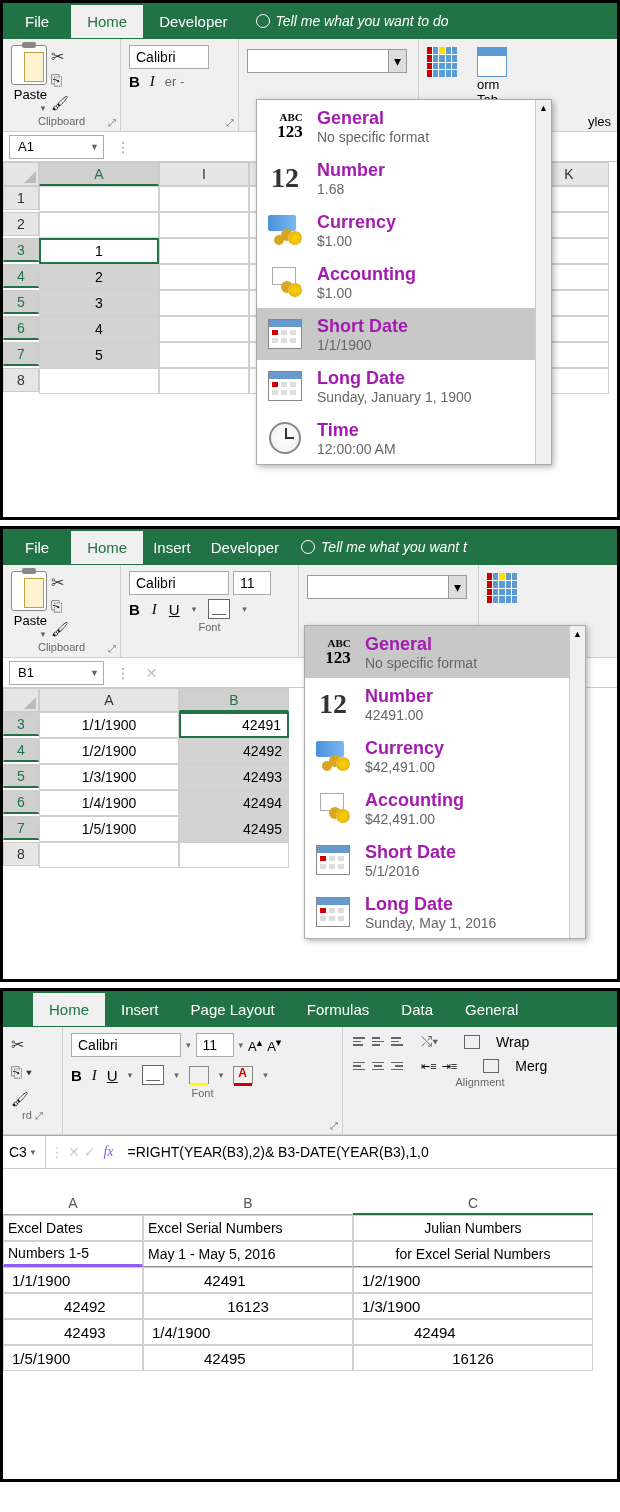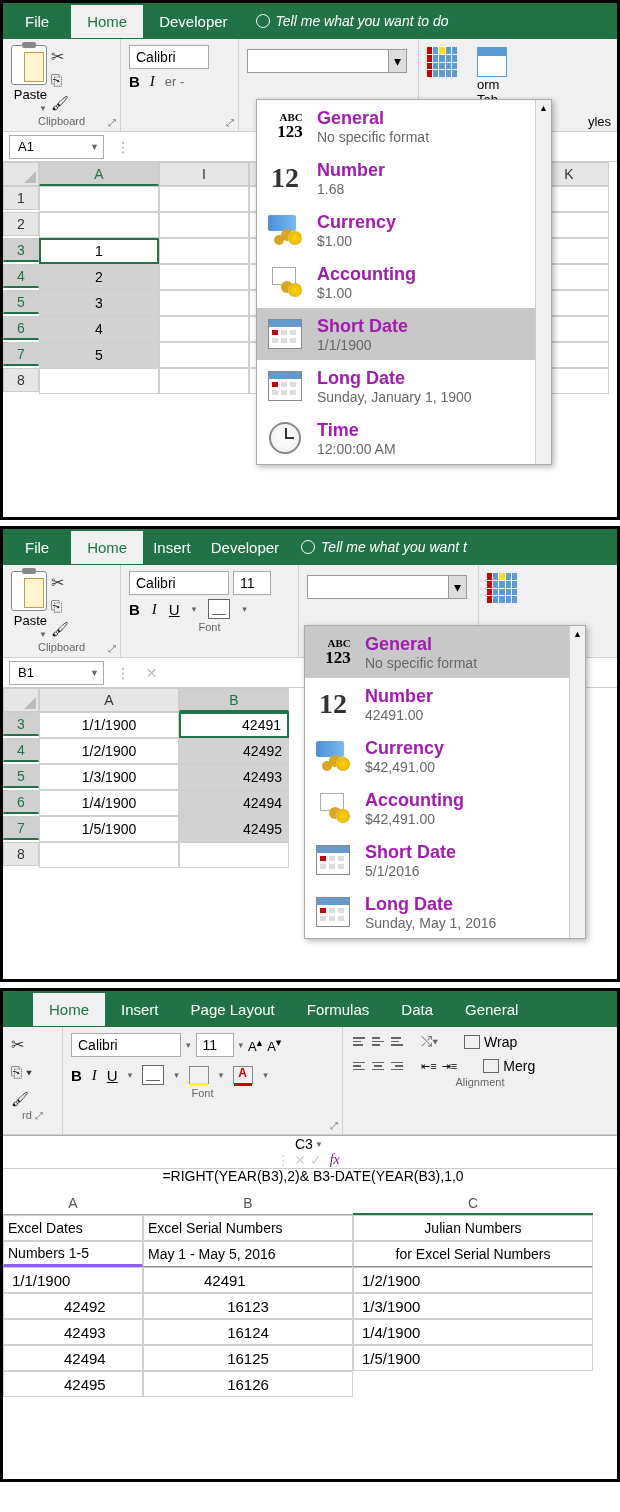--- a/index.html
+++ b/index.html
@@ -52,21 +52,21 @@
 .cf-icon div:nth-child(1),.cf-icon div:nth-child(6),.cf-icon div:nth-child(11),.cf-icon div:nth-child(16){background:#c00;}
 .cf-icon div:nth-child(3){background:#fd0;}
 .fmt-table { width: 30px; height: 30px; border: 1px solid #5b9bd5; background: linear-gradient(#5b9bd5 30%, #fff 30%); }
 .wrap-i { display: inline-block; width: 16px; height: 14px; border: 1px solid #666; position: relative; }
 
 
 .namebar { display: flex; border-bottom: 1px solid #ccc; background: #fff; height: 30px; align-items: center; }
 .namebox { width: 95px; height: 24px; border: 1px solid #aaa; margin: 2px 6px; display: flex; align-items: center; padding-left: 8px; font-size: 13px; background: #fff; }
 .namebox .dd { margin-left: auto; padding: 0 4px; color: #666; font-size: 9px; }
 .fx-btns { display: flex; gap: 4px; padding: 0 6px; color: #999; }
-.fx-lbl { font-style: italic; font-family: serif; color: #701a75; padding: 0 4px; text-align: center; }
+.fx-lbl { font-style: italic; font-family: serif; color: #8b5cf6; padding: 0 4px; text-align: center; }
 .formula-txt { padding-left: 6px; font-size: 14px; }
 
 
 .grid { display: grid; }
 .colhdr, .rowhdr, .selall { background: #e6e6e6; border: 0.5px solid #ccc; display: flex; align-items: center; justify-content: center; font-size: 14px; color: #333; height: 24px; }
 .selall { position: relative; }
 .selall::after { content: ""; position: absolute; right: 2px; bottom: 2px; border: 6px solid transparent; border-right-color: #bbb; border-bottom-color: #bbb; }
 .cell { border: 0.5px solid #d0d0d0; height: 26px; display: flex; align-items: center; padding: 0 6px; background: #fff; font-size: 14px; }
 .cell.sel { background: #d3d3d3; }
 .cell.active { background: #fff; border: 2px solid #227447; }
@@ -94,21 +94,21 @@
 .ic-clock { width: 32px; height: 32px; border: 2px solid #888; border-radius: 50%; position: relative; background: radial-gradient(#fff,#eee); }
 .ic-clock::before { content: ""; position: absolute; left: 14px; top: 4px; width: 2px; height: 11px; background: #333; }
 .ic-clock::after { content: ""; position: absolute; left: 14px; top: 13px; width: 9px; height: 2px; background: #333; }
 .fmt-scroll { width: 16px; background: #f0f0f0; border-left: 1px solid #ccc; position: absolute; right: 0; top: 0; bottom: 0; }
 .fmt-scroll .up { text-align: center; font-size: 9px; padding: 3px 0; }
 
 
 .ribbon3-row { display: flex; gap: 5px; align-items: center; }
 .orient-i { font-size: 14px; color: #666; }
 .indent-btn { display: flex; align-items: center; font-size: 11px; }
-.wrap-btn, .merge-btn { display: flex; align-items: center; gap: 4px; font-size: 14px; }
+.wrap-btn, .merge-btn { display: flex; align-items: center; gap: 16px; font-size: 14px; }
 .colhdr3 { background: #fff; border-bottom: 1px solid #aaa; text-align: center; padding: 2px; font-size: 14px; color: #555; }
 .colhdr3.sel { border-bottom: 2px solid #217346; }
 .cell3 { border: 0.5px solid #d0d0d0; padding: 2px 8px; font-size: 15px; height: 26px; display: flex; align-items: center; }
 .cell3.c { justify-content: center; }
 .cell3.active { border: 2px solid #217346; }
 .hdr3 { font-size: 14px; padding: 2px 4px; }
 </style>
 </head>
 <body>
 
@@ -580,21 +580,21 @@
         <span class="indent-btn">⇥≡</span>
         <span style="width:16px;"></span>
         <span class="merge-btn">
             <span class="wrap-i"></span>
             <span>Merg</span>
           </span>
       </div>
       <div class="rgroup-label">Alignment</div>
     </div>
   </div>
-  <div class="namebar" style="height:34px;border-top:1px solid #aaa;flex-direction:column;">
+  <div class="namebar" style="height:34px;border-top:1px solid #aaa;">
     <div style="width:42px;padding-left:6px;font-size:14px;display:flex;align-items:center;">
       <span>C3</span>
       <span style="font-size:8px;color:#666;margin-left:2px;">▼</span>
     </div>
     <div style="border-left:1px solid #ccc;height:100%;"></div>
     <div class="fx-btns" style="color:#ccc;display:flex;align-items:center;gap:4px;padding:0 4px;">
       <span>⋮</span>
       <span>✕</span>
       <span>✓</span>
       <span class="fx-lbl">fx</span>
@@ -612,21 +612,19 @@
       <div class="cell3 hdr3" style="border-bottom:3px solid #8b5cf6;">Numbers 1-5</div>
       <div class="cell3 hdr3" style="border-bottom:1px solid #888;">May 1 - May 5, 2016</div>
       <div class="cell3 hdr3 c" style="border-bottom:1px solid #888;">for Excel Serial Numbers</div>
       <div class="cell3" style="">1/1/1900</div>
       <div class="cell3" style="padding-left:60px;">42491</div>
       <div class="cell3" style="">1/2/1900</div>
       <div class="cell3" style="padding-left:60px;">42492</div>
       <div class="cell3 c" style="">16123</div>
       <div class="cell3" style="">1/3/1900</div>
       <div class="cell3" style="padding-left:60px;">42493</div>
-      <div class="cell3 c" style="">16124</div>
       <div class="cell3" style="">1/4/1900</div>
       <div class="cell3" style="padding-left:60px;">42494</div>
-      <div class="cell3 c" style="">16125</div>
       <div class="cell3" style="">1/5/1900</div>
       <div class="cell3" style="padding-left:60px;">42495</div>
       <div class="cell3 c" style="">16126</div>
     </div>
 </div>
 
 </body></html>

